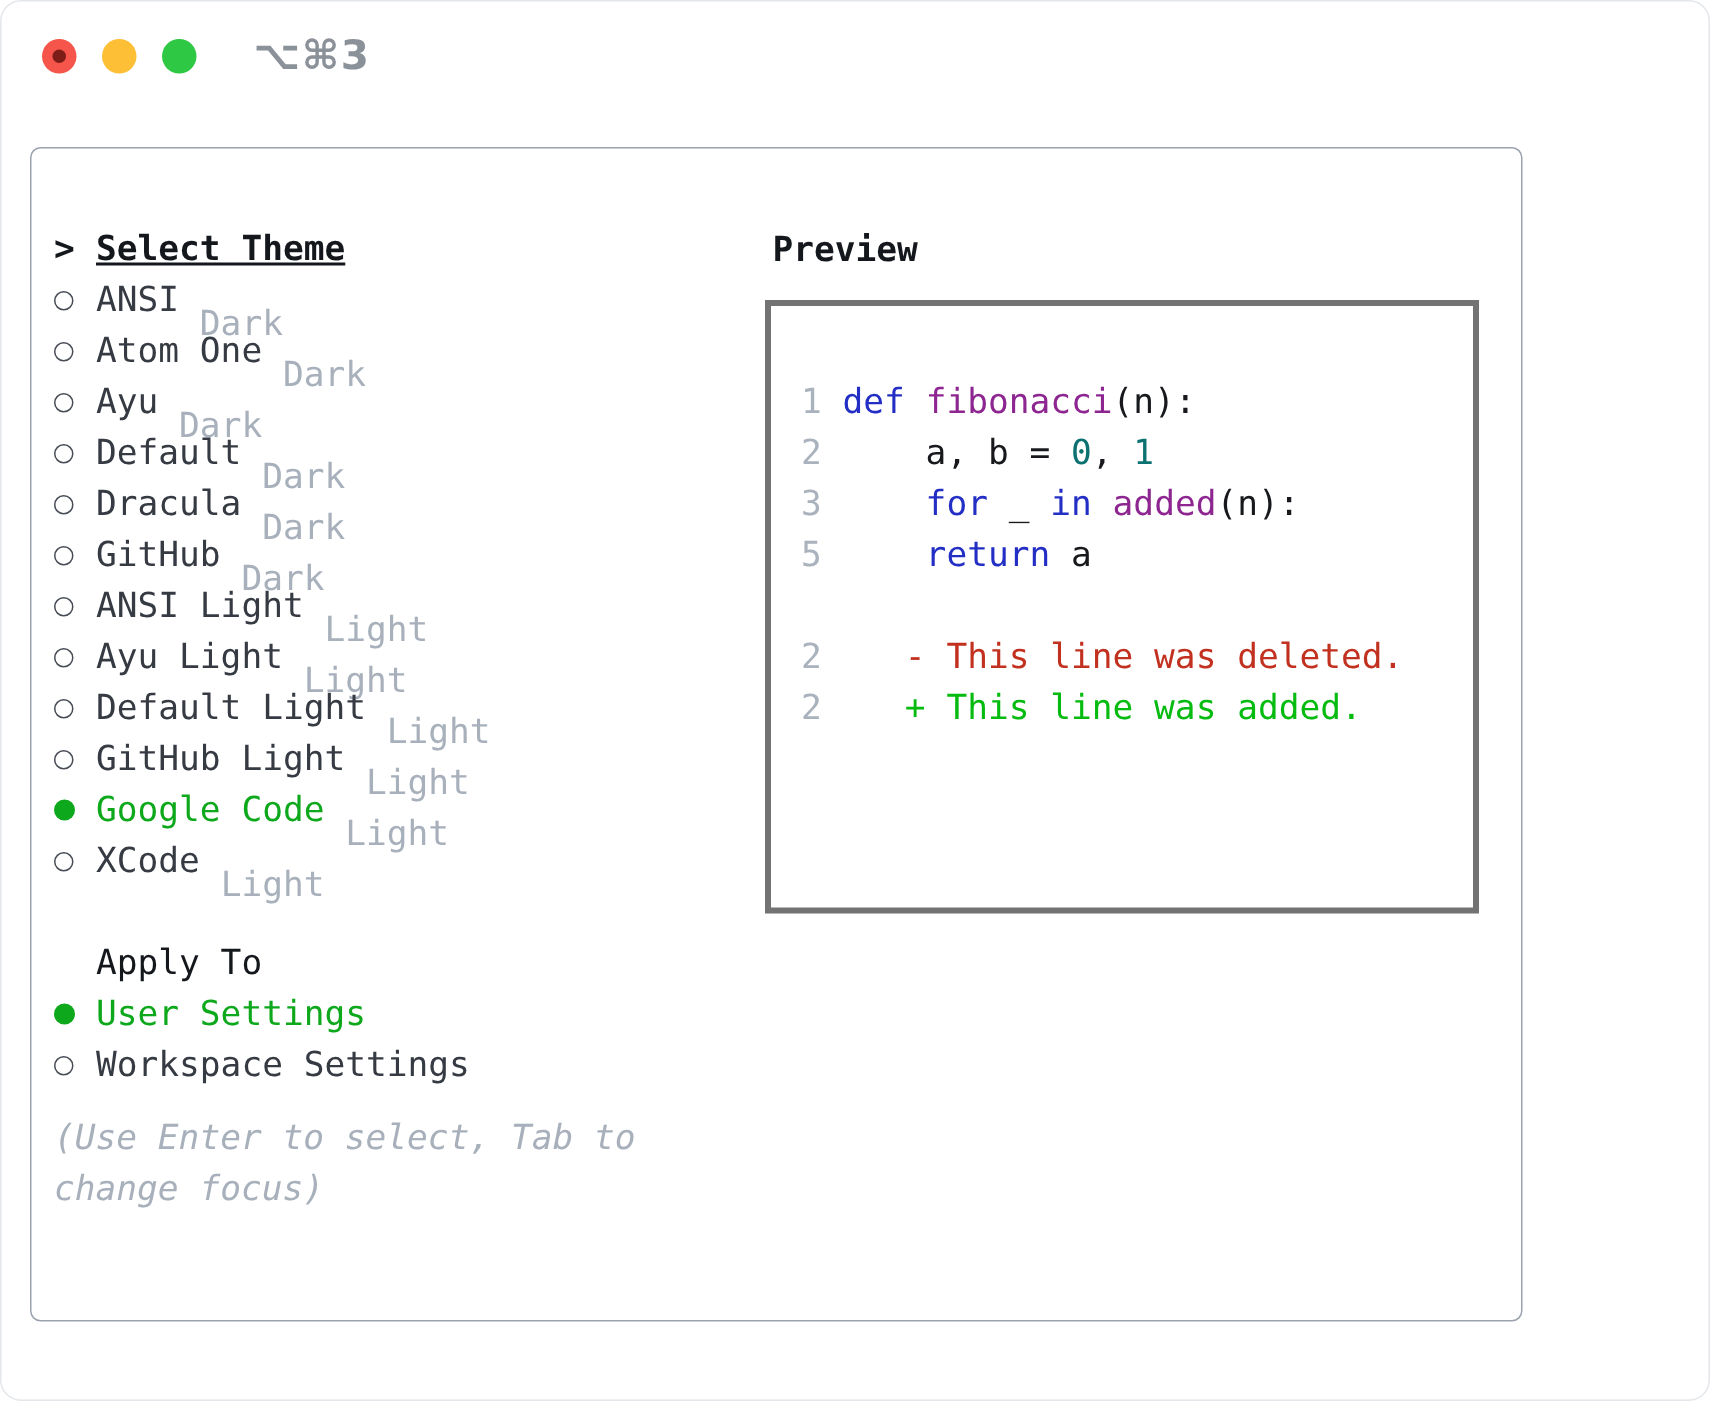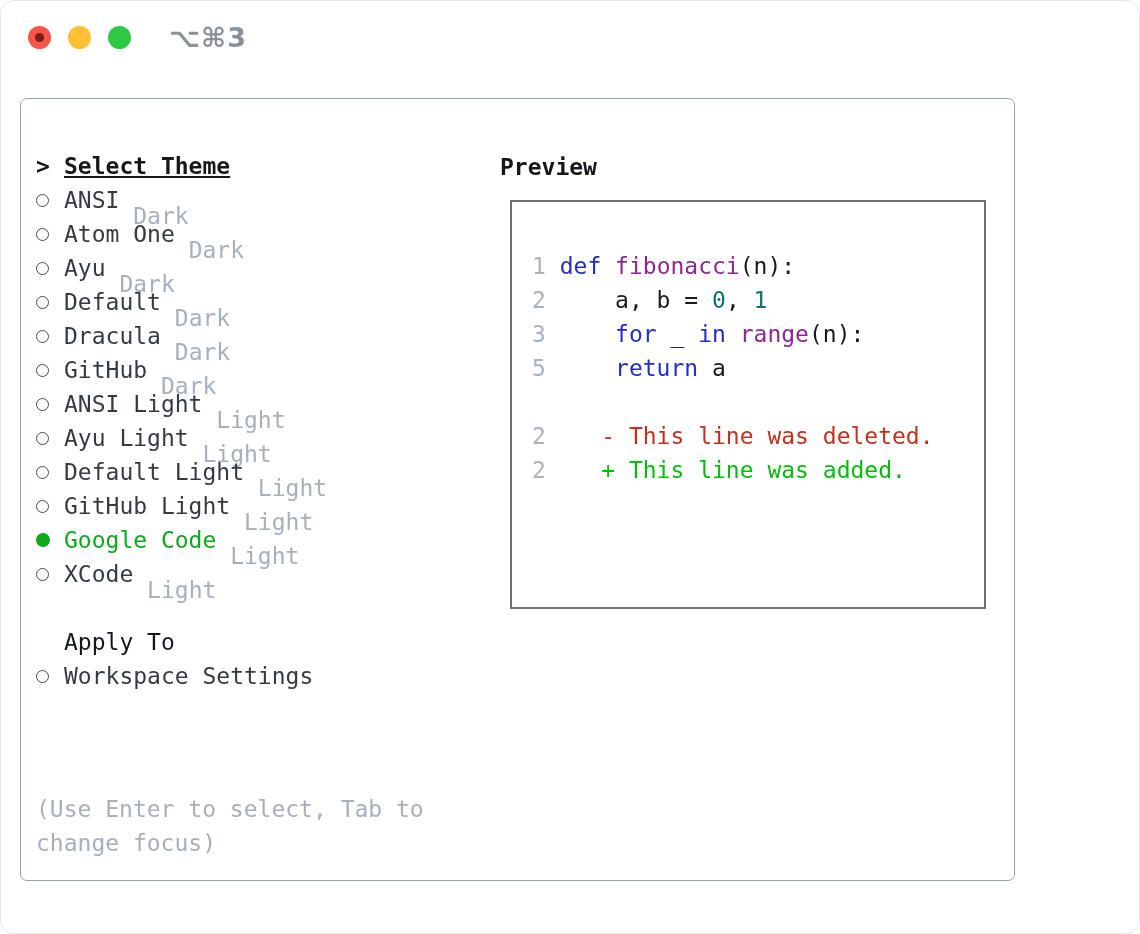--- a/index.html
+++ b/index.html
@@ -50,25 +50,25 @@
   .circle{width:13px;height:13px;border-radius:50%;border:1.5px solid #474c55;}
   .circle.filled{width:14px;height:14px;border:none;background:var(--accent-green);}
   .header-label{font-weight:bold;color:var(--header-text);text-decoration:underline;}
   .item-label{color:var(--item-text);margin-right:1ch;}
   .theme-item.selected .item-label{color:var(--accent-green);}
   .item-variant{color:var(--muted-gray);margin-top:32px;}
   .apply-block{top:526px;}
   .apply-header-label{color:var(--header-text);text-align:right;}
   .apply-item .item-label{margin-right:0;}
   .apply-item.selected .item-label{color:var(--accent-green);}
-  .hint{top:693px;width:415px;line-height:34px;color:var(--muted-gray);}
+  .hint{top:643px;width:415px;line-height:34px;color:var(--muted-gray);font-style:italic;}
 
   
-  .preview-header{position:absolute;left:479px;top:51px;height:34px;line-height:34px;font-weight:bold;color:var(--header-text);}
-  .preview-box{position:absolute;left:489px;top:101px;width:476px;height:409px;border:2px solid #737373;background:#fff;padding:47px 0 0 20px;}
+  .preview-header{position:absolute;left:494px;top:51px;height:34px;line-height:34px;font-weight:bold;color:var(--header-text);}
+  .preview-box{position:absolute;left:489px;top:101px;width:476px;height:409px;border:4px solid #737373;background:#fff;padding:47px 0 0 20px;}
   .cline{height:34px;line-height:34px;white-space:pre;color:var(--code-text);}
   .cline .ln{display:inline-block;width:1ch;margin-right:1ch;color:var(--line-number-gray);text-align:right;}
   .tok-kw{color:var(--keyword-blue);}
   .tok-fn{color:var(--function-purple);}
   .tok-num{color:var(--number-teal);}
   .tok-pln{color:var(--code-text);}
   .cline.context .dtext{color:var(--context-gray);}
   .cline.deleted .dtext{color:var(--deleted-red);}
   .cline.added .dtext{color:var(--added-green);}
 </style>
@@ -146,35 +146,39 @@
   </div>
         </div>
     </div>
 
     <div class="left-col-block apply-block">
       <div class="row">
         <span class="marker"></span>
         <span class="apply-header-label">Apply To</span>
       </div>
       <div id="apply-list">
+          <div class="row apply-item selected">
+    <span class="marker"><span class="circle filled"></span></span>
+    <span class="item-label">User Settings</span>
+  </div>
           <div class="row apply-item">
     <span class="marker"><span class="circle"></span></span>
     <span class="item-label">Workspace Settings</span>
   </div>
         </div>
     </div>
 
     <div class="left-col-block hint">(Use Enter to select, Tab to change focus)</div>
 
     <div class="preview-header">Preview</div>
     <div class="preview-box">
       <div id="code-block">
           <div class="cline"><span class="ln">1</span><span class="tok-kw">def</span><span class="tok-pln"> </span><span class="tok-fn">fibonacci</span><span class="tok-pln">(n):</span></div>
           <div class="cline"><span class="ln">2</span><span class="tok-pln">    a, b = </span><span class="tok-num">0</span><span class="tok-pln">, </span><span class="tok-num">1</span></div>
-          <div class="cline"><span class="ln">3</span><span class="tok-pln">    </span><span class="tok-kw">for</span><span class="tok-pln"> _ </span><span class="tok-kw">in</span><span class="tok-pln"> </span><span class="tok-fn">range</span><span class="tok-pln">(n):</span></div>
+          <div class="cline"><span class="ln">3</span><span class="tok-pln">    </span><span class="tok-kw">for</span><span class="tok-pln"> _ </span><span class="tok-kw">in</span><span class="tok-pln"> </span><span class="tok-fn">added</span><span class="tok-pln">(n):</span></div>
           <div class="cline"><span class="ln">5</span><span class="tok-pln">    </span><span class="tok-kw">return</span><span class="tok-pln"> a</span></div>
         </div>
       <div class="cline"> </div>
       <div id="diff-block">
           <div class="cline deleted"><span class="ln">2</span><span class="dtext">   - This line was deleted.</span></div>
           <div class="cline added"><span class="ln">2</span><span class="dtext">   + This line was added.</span></div>
         </div>
     </div>
 
   </div>

